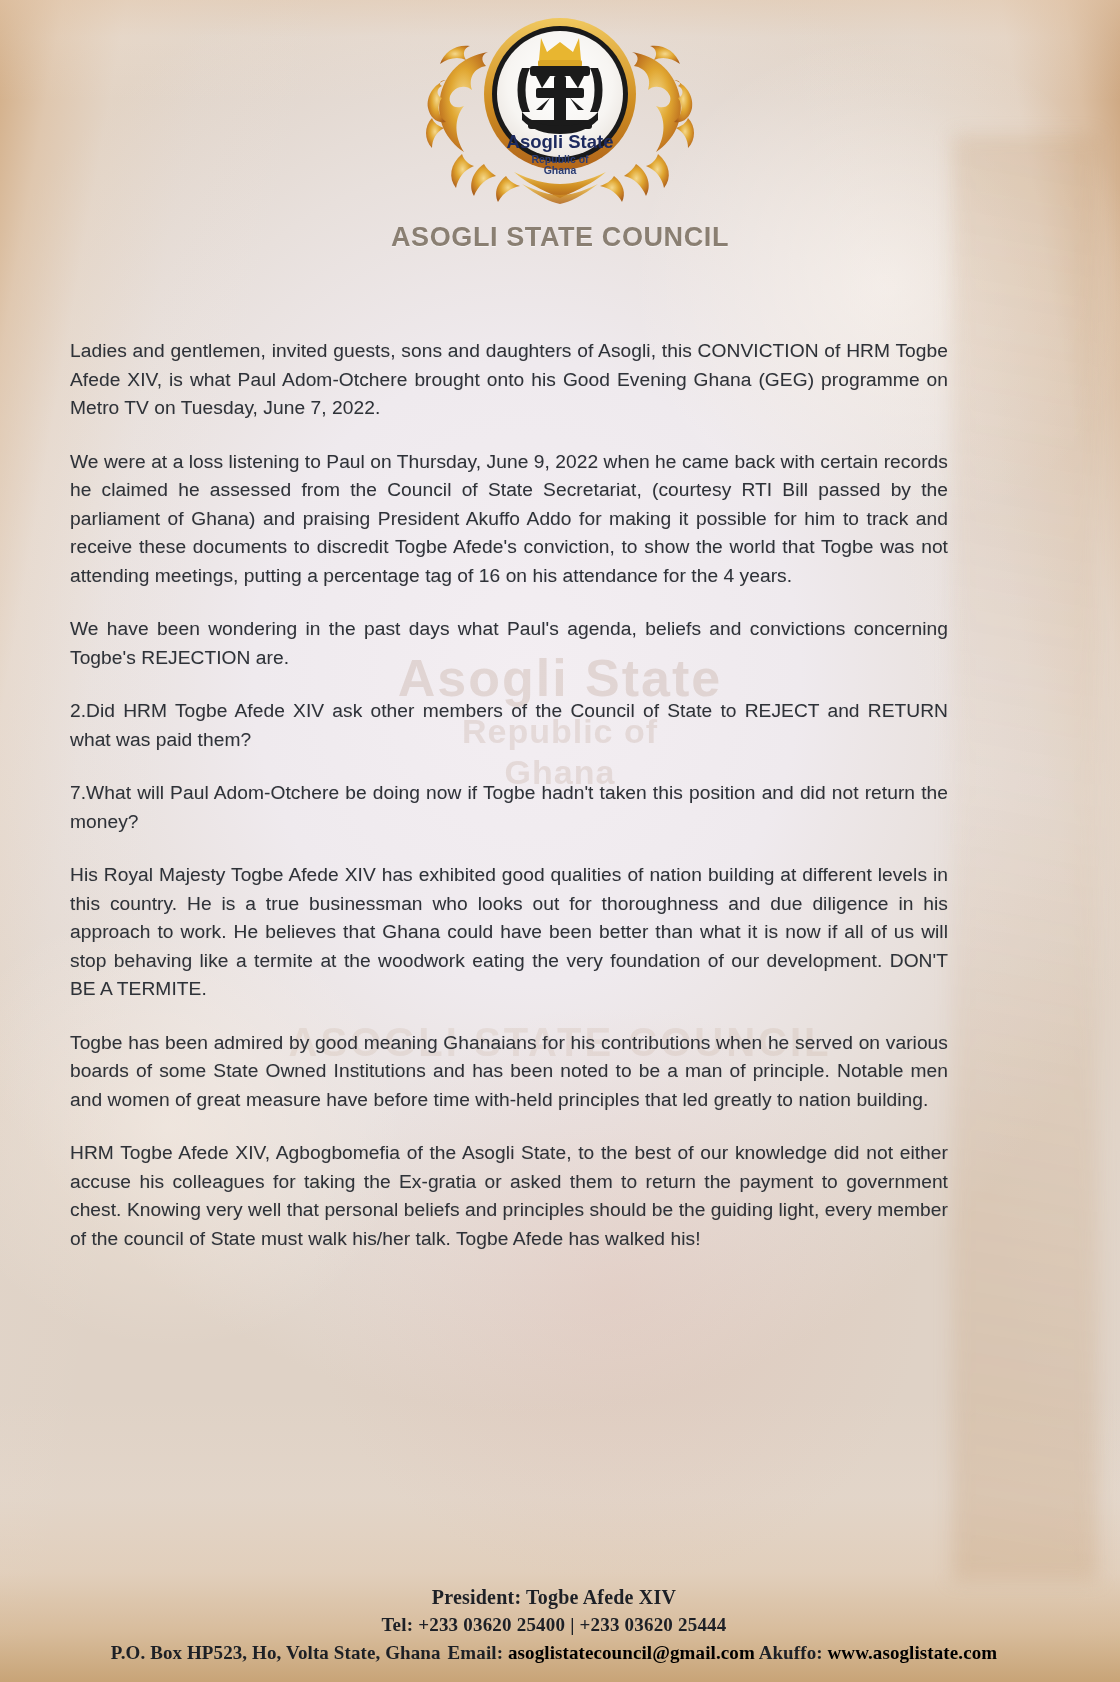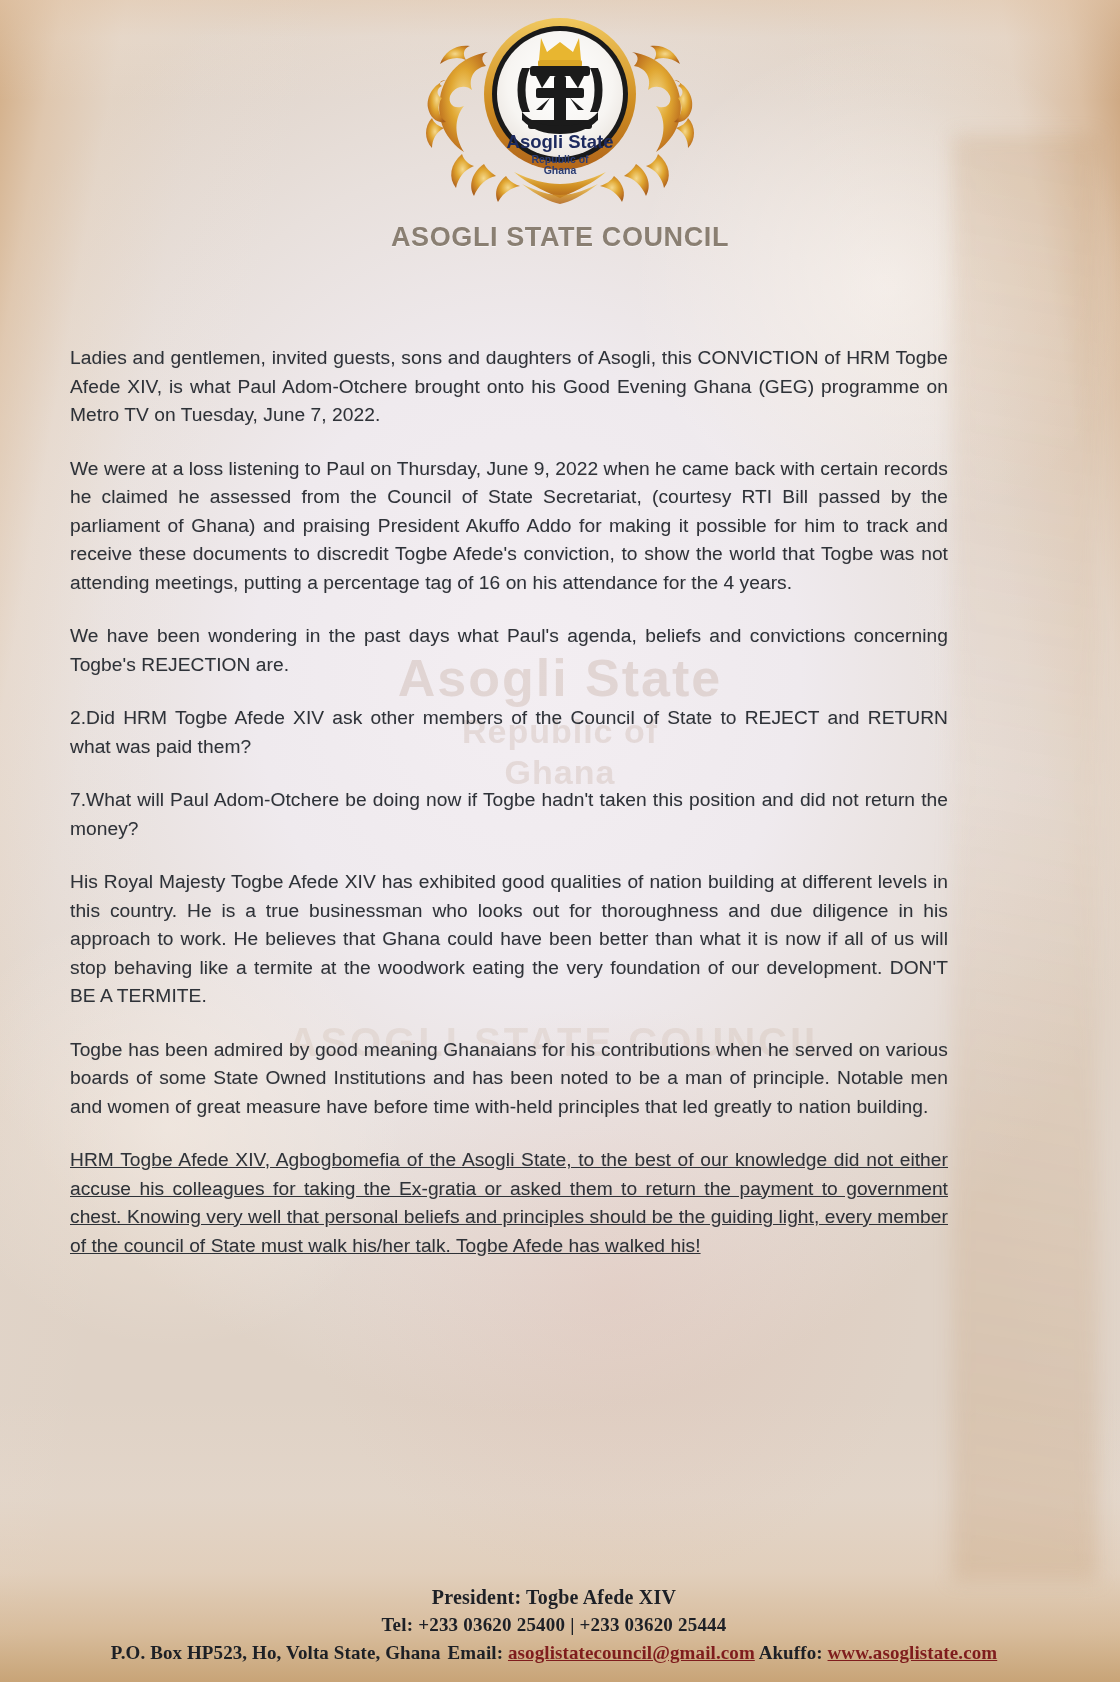--- a/index.html
+++ b/index.html
@@ -153,33 +153,33 @@
     font-weight: bold;
     letter-spacing: 0.6px;
     color: #8a7f72;
     text-shadow: 0 1px 1px rgba(255,255,255,0.55);
   }
 
   
   .body-col {
     position: absolute;
     left: 70px;
-    top: 344px;
+    top: 337px;
     width: 878px;
   }
   .para {
     font-size: 19.2px;
     line-height: 28.5px;
     color: #2e3238;
     text-align: justify;
     margin: 0 0 25px 0;
     letter-spacing: 0.05px;
     text-shadow: 0 0 1px rgba(90,90,95,0.18);
   }
-  .para:last-child { margin-bottom: 12px; text-decoration: underline; }
+  .para:last-child { margin-bottom: 12px; }
 
   
   .footer {
     position: absolute;
     left: 0; right: 12px;
     bottom: 18px;
     text-align: center;
     font-family: "Liberation Serif", serif;
     color: #1d2026;
   }
@@ -195,22 +195,21 @@
     letter-spacing: 0.2px;
   }
   .f-line3 {
     font-size: 19px;
     font-weight: bold;
     margin-top: 6px;
     letter-spacing: 0.1px;
     white-space: nowrap;
   }
   .f-link {
-    text-decoration: underline;
-    color: #7f1d1d;
+    color: #000000;
   }
   .f-gap { display: inline-block; width: 7px; }
 </style>
 </head>
 <body>
 
 <div id="page">
 
   <div class="paper-base"></div>
   <div class="warm-left"></div>

